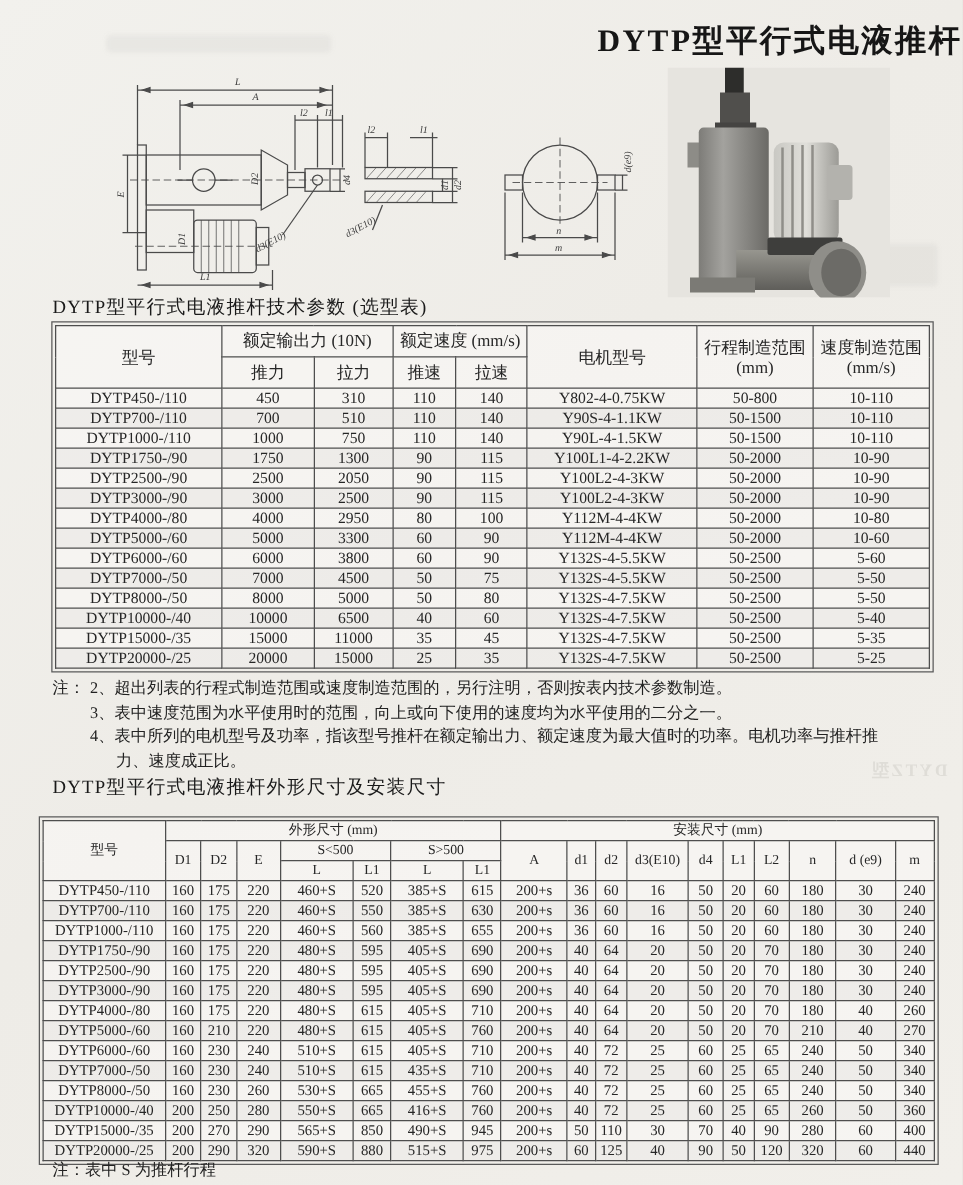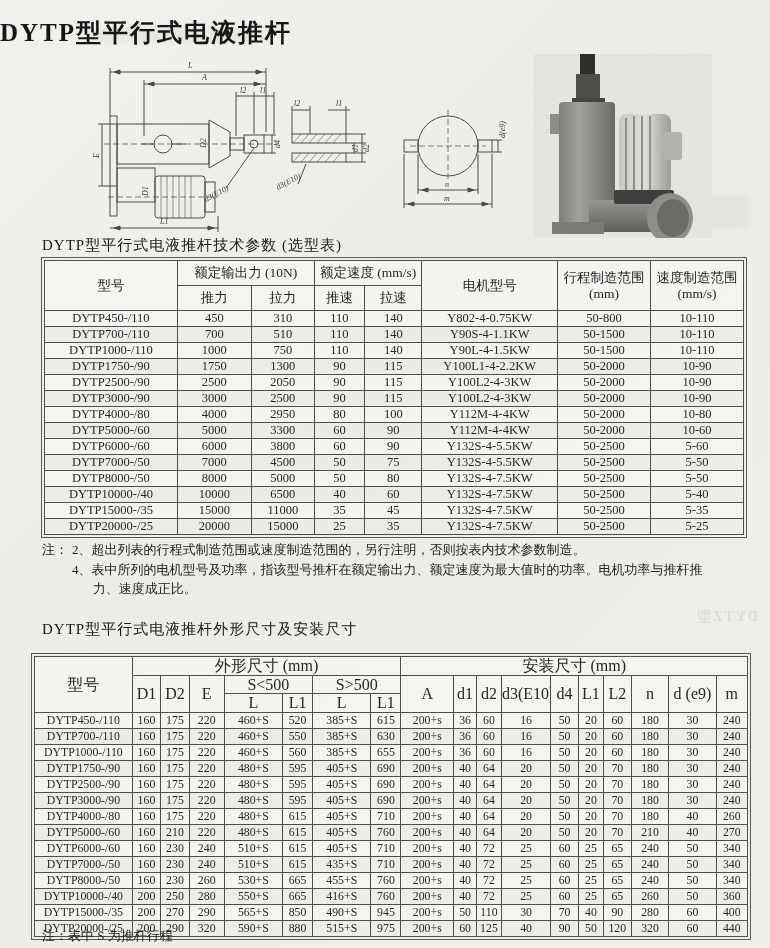--- a/index.html
+++ b/index.html
@@ -9,21 +9,21 @@
     background:#e8e6e1;
     color:#222;
   }
   .page {
     position:relative; width:770px; height:948px;
     background:linear-gradient(135deg,#f2f1ed 0%, #eeece7 45%, #f1efea 100%);
     overflow:hidden;
   }
   .page-title {
     position:absolute; top:16px; left:0; width:100%;
-    text-align:left; font-size:25px; font-weight:bold; letter-spacing:2px; color:#161616;
+    text-align:right; font-size:25px; font-weight:bold; letter-spacing:2px; color:#161616;
   }
   
   .drawing { position:absolute; left:88px; top:56px; width:450px; height:182px; }
   .drawing svg text { font-family:"Liberation Serif",serif; font-size:8px; font-style:italic; fill:#3c3c3c; }
   
   .photo { position:absolute; left:534px; top:54px; width:178px; height:184px; }
   
   .sec-heading {
     position:absolute; left:42px; font-size:15px; font-weight:normal; color:#1a1a1a; letter-spacing:1px;
   }
@@ -33,21 +33,21 @@
   table { border-collapse:collapse; table-layout:fixed; background:rgba(250,249,246,.6); }
   th,td {
     border:1px solid #4e4e4e; text-align:center; vertical-align:middle;
     font-weight:normal; color:#262626; overflow:hidden; white-space:nowrap;
   }
   .dbl { outline:1px solid #5a5a5a; outline-offset:2px; }
   .spec-table { position:absolute; left:44px; top:260px; width:700px; }
   .spec-table th { font-size:13.5px; height:25px; white-space:pre-line; line-height:1.15; }
   .spec-table td { font-size:12.5px; height:15.8px; padding:0 1px; }
   .dim-table { position:absolute; left:34px; top:656px; width:714px; }
-  .dim-table th { font-size:16px; height:16px; line-height:1.1; }
+  .dim-table th { font-size:11px; height:16px; line-height:1.1; }
   .dim-table td { font-size:11.8px; height:15.6px; padding:0; }
   tbody tr:nth-child(even) td { background:rgba(0,0,0,0.03); }
   
   .notes { position:absolute; left:42px; top:540px; width:678px; font-size:13px; line-height:19.5px; padding-left:30px; }
   .notes-prefix { position:absolute; left:0; top:0; }
   .note-item { padding-left:1.6em; text-indent:-1.6em; }
   .footer-note { position:absolute; left:42px; top:927px; font-size:13px; color:#222; }
   
   .smudge { position:absolute; pointer-events:none; filter:blur(2px); background:rgba(120,118,112,.07); border-radius:4px; }
   .bleed-text {
@@ -384,20 +384,21 @@
           <td>50-2500</td>
           <td>5-25</td>
         </tr>
       </tbody>
   </table>
 
   <div class="notes">
     <span class="notes-prefix">注：</span>
     <div>
         <div class="note-item">2、超出列表的行程式制造范围或速度制造范围的，另行注明，否则按表内技术参数制造。</div>
+        <div class="note-item">3、表中速度范围为水平使用时的范围，向上或向下使用的速度均为水平使用的二分之一。</div>
         <div class="note-item">4、表中所列的电机型号及功率，指该型号推杆在额定输出力、额定速度为最大值时的功率。电机功率与推杆推力、速度成正比。</div>
       </div>
   </div>
 
   <div class="sec-heading h2">DYTP型平行式电液推杆外形尺寸及安装尺寸</div>
 
   <table class="dim-table dbl">
     <colgroup>
       <col style="width:13.7%">
         <col style="width:4%">

